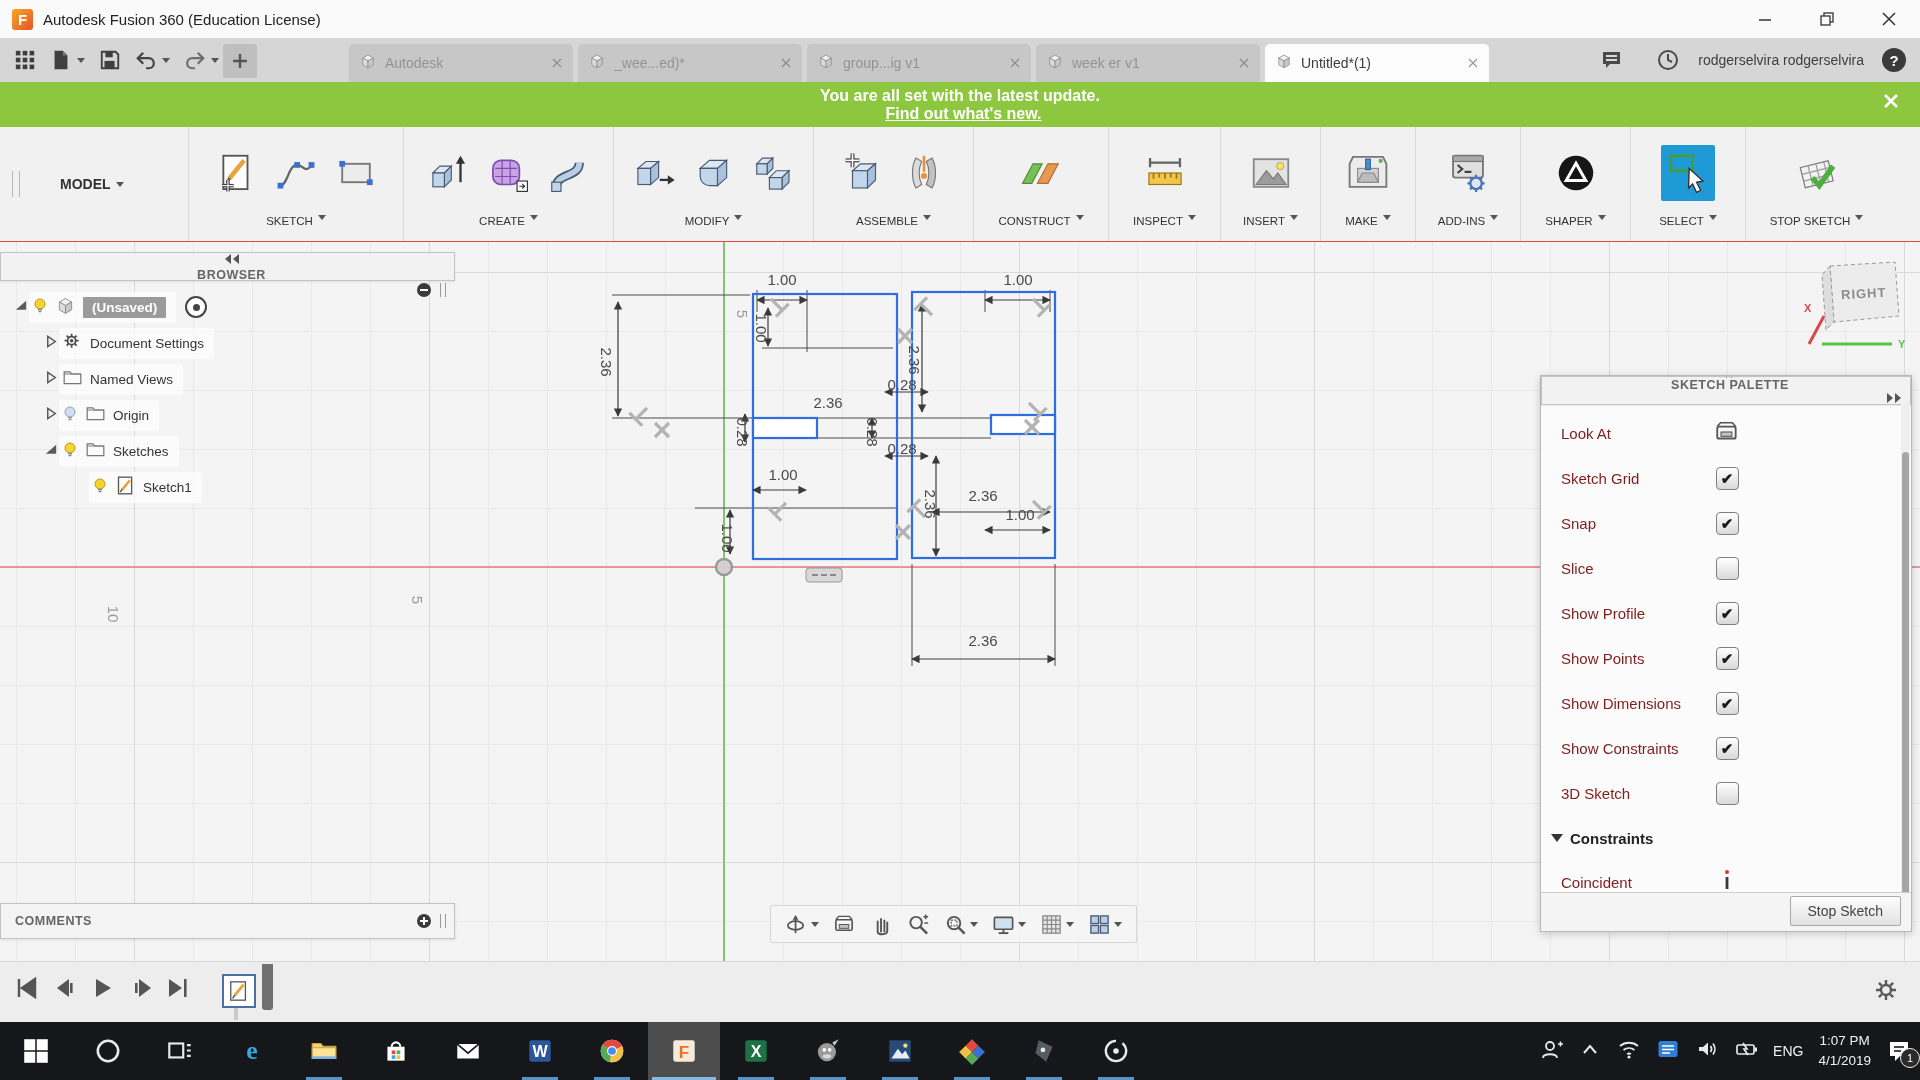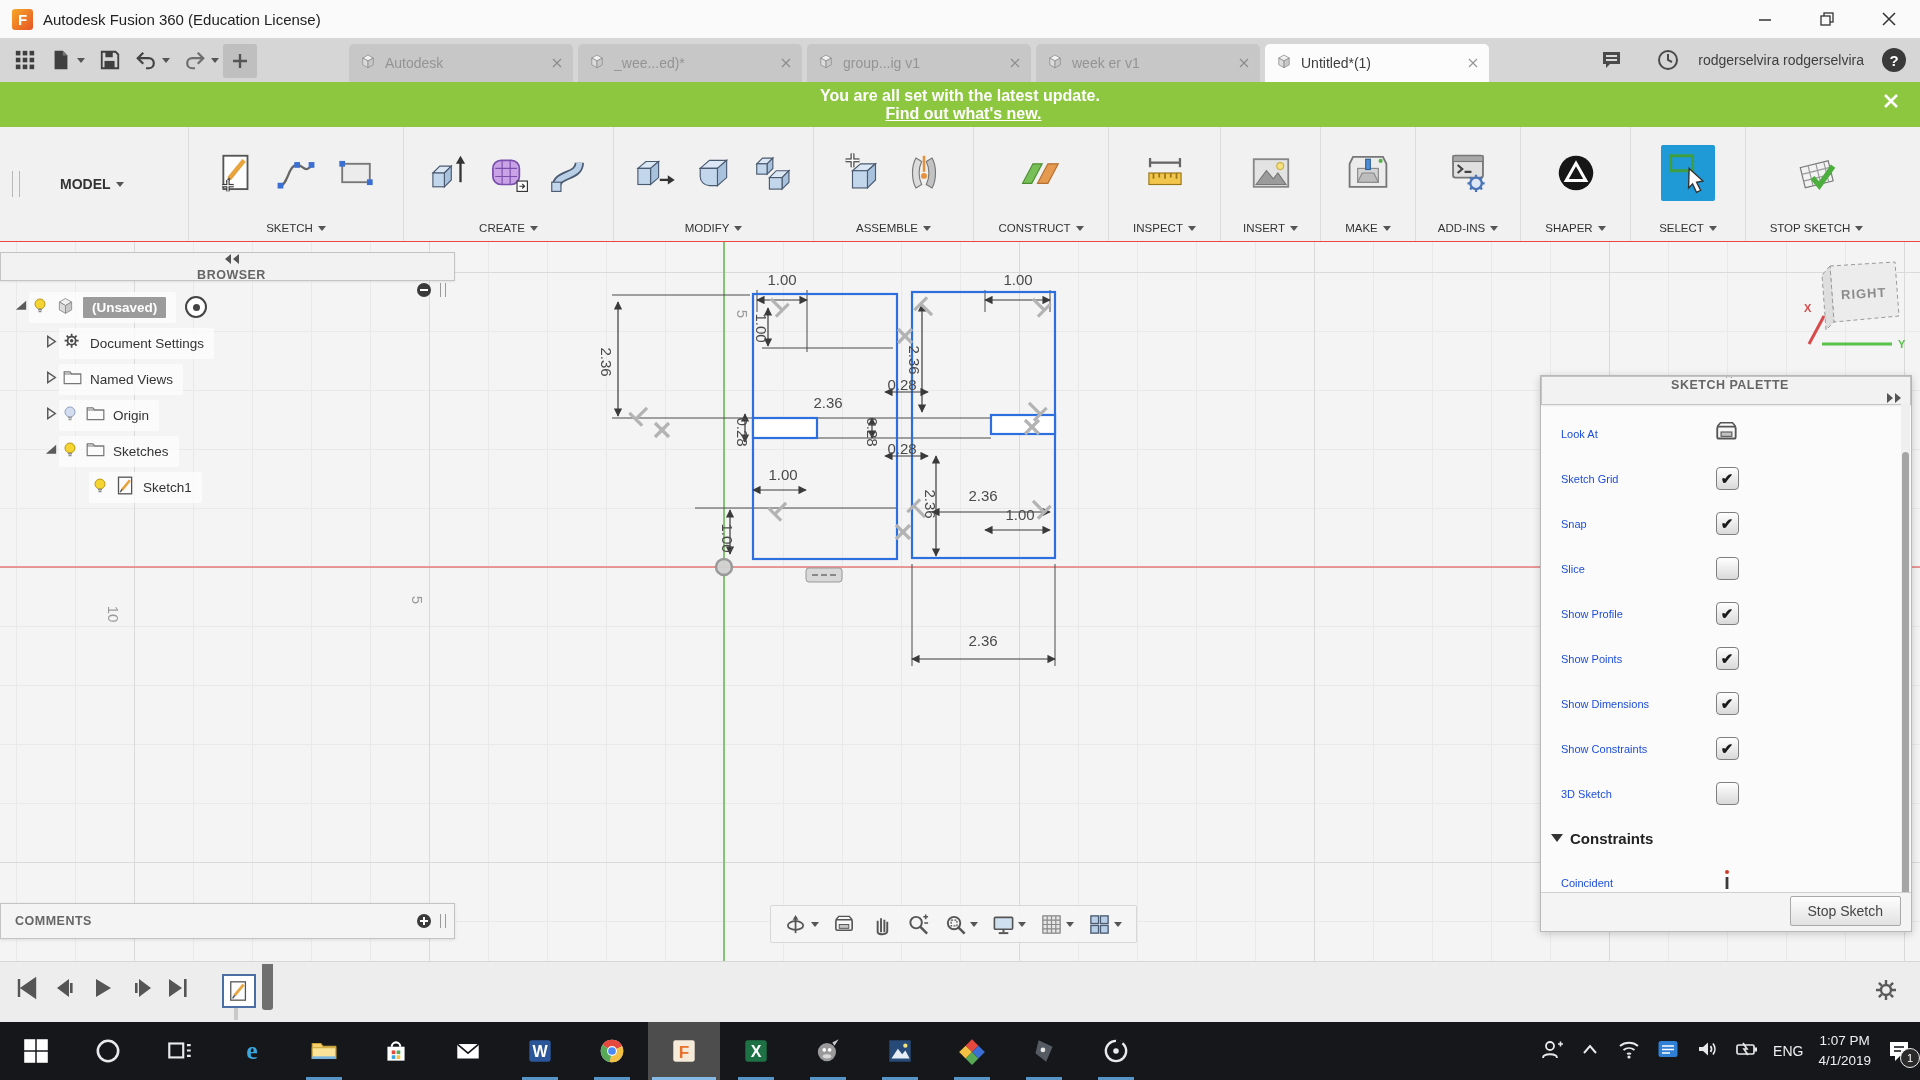--- a/index.html
+++ b/index.html
@@ -42,21 +42,21 @@
   .ribbon{position:absolute;left:0;top:127px;width:1920px;height:114px;background:#f1f1f1;
           border-bottom:1px solid #ef4444;display:flex;}
   .model-zone{width:188px;display:flex;align-items:center;position:relative;}
   .grip{width:6px;height:26px;border-left:1px solid #b9b9b9;border-right:1px solid #b9b9b9;margin:0 0 0 12px;}
   .model-label{font-size:14px;font-weight:bold;color:#333;margin-left:40px;}
   #ribbon-groups{display:flex;flex:1;}
   .rgroup{border-left:1px solid #dcdcdc;display:flex;flex-direction:column;box-sizing:border-box;}
   .ricons{flex:1;display:flex;align-items:center;justify-content:center;gap:6px;padding-top:4px;}
   .ricell{width:54px;height:56px;display:flex;align-items:center;justify-content:center;border-radius:2px;}
   .ricell.rsel{background:#1f9ad6;}
-  .rlabel{height:26px;display:flex;align-items:center;justify-content:center;font-size:11.5px;color:#333;}
+  .rlabel{height:26px;display:flex;justify-content:center;font-size:11.5px;color:#333;}
   
   .canvas{position:absolute;left:0;top:242px;width:1920px;height:720px;
           background-color:#f4f4f4;
           background-image:
             linear-gradient(#dadada 1px,transparent 1px),
             linear-gradient(90deg,#dadada 1px,transparent 1px),
             linear-gradient(#e9e9e9 1px,transparent 1px),
             linear-gradient(90deg,#e9e9e9 1px,transparent 1px);
           background-size:295px 295px,295px 295px,59px 59px,59px 59px;
           background-position:134px 30px,134px 30px,16px 30px,16px 30px;}
@@ -75,21 +75,21 @@
   .tlabel{font-size:13.5px;color:#333;}
   .tlabel.sel{background:#9b9b9b;color:#fff;font-weight:bold;padding:3px 9px;border-radius:1px;}
   .radio{width:18px;height:18px;border:2px solid #444;border-radius:50%;margin-left:9px;
          display:flex;align-items:center;justify-content:center;background:#fff;}
   .radio i{width:7px;height:7px;background:#444;border-radius:50%;}
   
   .palette{position:absolute;left:1540px;top:133px;width:372px;height:557px;background:#fbfbfb;
            border:1px solid #b9b9b9;box-sizing:border-box;box-shadow:0 2px 8px rgba(0,0,0,.18);}
   .pbody{position:absolute;left:0;top:27px;right:10px;bottom:38px;overflow:hidden;padding-top:8px;}
   .prow{height:45px;display:flex;align-items:center;padding-left:20px;position:relative;}
-  .prow .plabel{font-size:11px;color:#1d4ed8;}
+  .prow .plabel{font-size:15px;color:#7f1d1d;}
   .pctrl{position:absolute;left:172px;display:flex;align-items:center;justify-content:center;width:28px;}
   .checkbox{width:21px;height:21px;border:1.5px solid #7f7f7f;border-radius:4px;
             background:linear-gradient(#ffffff,#d9d9d9);display:flex;align-items:center;justify-content:center;
             font-size:15px;color:#1a1a1a;font-weight:bold;}
   .psection{font-size:15px;font-weight:bold;color:#222;display:flex;align-items:center;gap:7px;padding-left:10px;height:44px;}
   .tri-down{width:0;height:0;border-left:6px solid transparent;border-right:6px solid transparent;border-top:8px solid #333;}
   .pfoot{position:absolute;left:0;right:0;bottom:0;height:38px;background:#f4f4f4;border-top:1px solid #cfcfcf;}
   .stopbtn{position:absolute;right:10px;bottom:5px;padding:6px 17px;font-size:14px;color:#444;
            background:linear-gradient(#fdfdfd,#e2e2e2);border:1px solid #a9a9a9;border-radius:2px;
            font-family:"Liberation Sans",sans-serif;}

